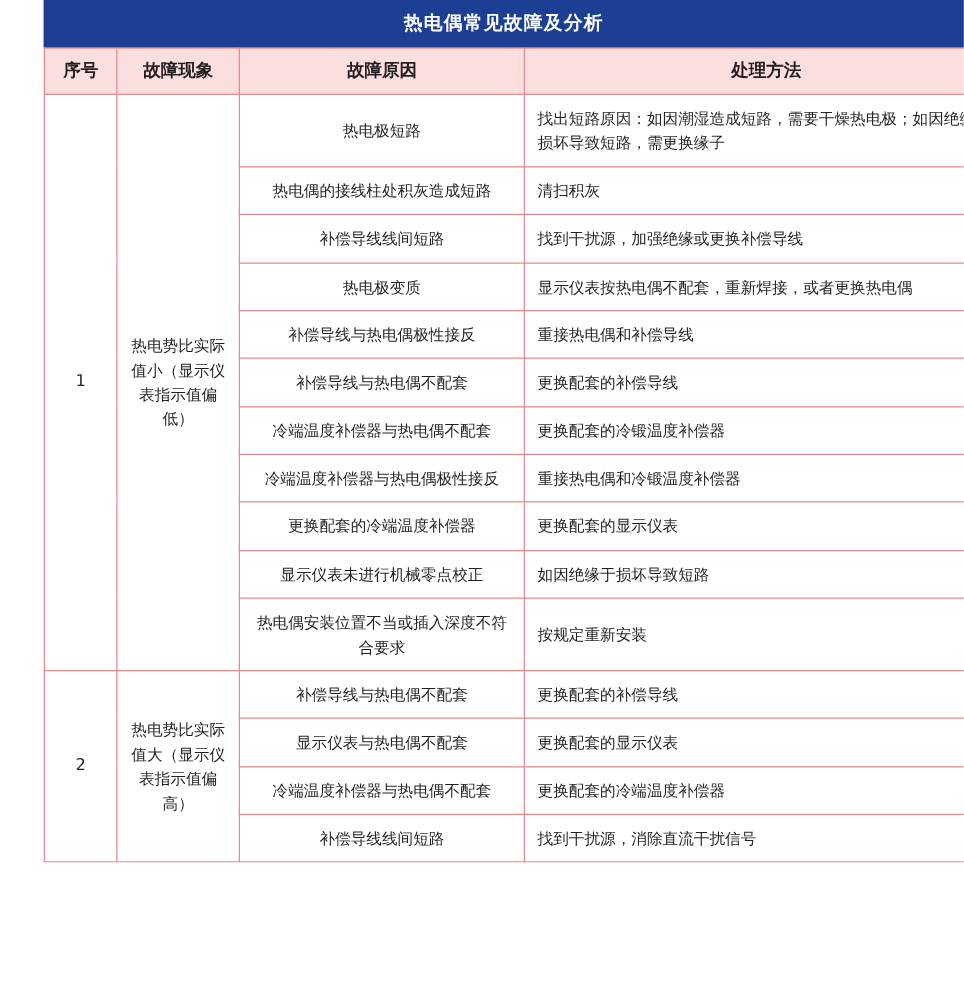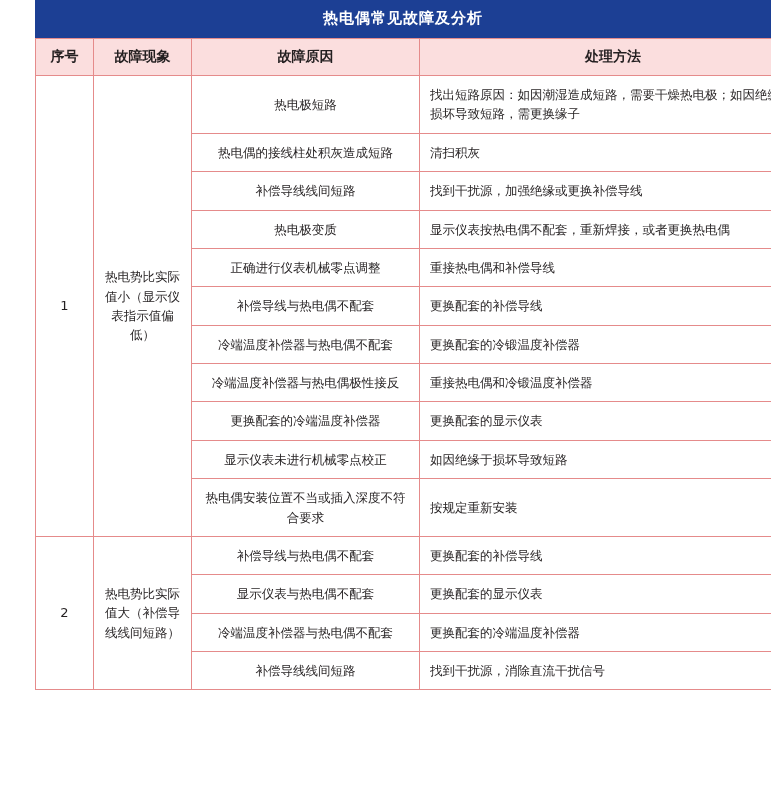--- a/index.html
+++ b/index.html
@@ -105,21 +105,21 @@
       </tr>
       <tr>
         <td class="cause">补偿导线线间短路</td>
         <td class="fix">找到干扰源，加强绝缘或更换补偿导线</td>
       </tr>
       <tr>
         <td class="cause">热电极变质</td>
         <td class="fix">显示仪表按热电偶不配套，重新焊接，或者更换热电偶</td>
       </tr>
       <tr>
-        <td class="cause">正确进行仪表机械零点调整</td>
+        <td class="cause">补偿导线与热电偶极性接反</td>
         <td class="fix">重接热电偶和补偿导线</td>
       </tr>
       <tr>
         <td class="cause">补偿导线与热电偶不配套</td>
         <td class="fix">更换配套的补偿导线</td>
       </tr>
       <tr>
         <td class="cause">冷端温度补偿器与热电偶不配套</td>
         <td class="fix">更换配套的冷锻温度补偿器</td>
       </tr>
@@ -135,21 +135,21 @@
         <td class="cause">显示仪表未进行机械零点校正</td>
         <td class="fix">如因绝缘于损坏导致短路</td>
       </tr>
       <tr>
         <td class="cause">热电偶安装位置不当或插入深度不符合要求</td>
         <td class="fix">按规定重新安装</td>
       </tr>
 
       <tr>
         <td class="idx" rowspan="4">2</td>
-        <td class="phen" rowspan="4">热电势比实际值大（补偿导线线间短路）</td>
+        <td class="phen" rowspan="4">热电势比实际值大（显示仪表指示值偏高）</td>
         <td class="cause">补偿导线与热电偶不配套</td>
         <td class="fix">更换配套的补偿导线</td>
       </tr>
       <tr>
         <td class="cause">显示仪表与热电偶不配套</td>
         <td class="fix">更换配套的显示仪表</td>
       </tr>
       <tr>
         <td class="cause">冷端温度补偿器与热电偶不配套</td>
         <td class="fix">更换配套的冷端温度补偿器</td>

